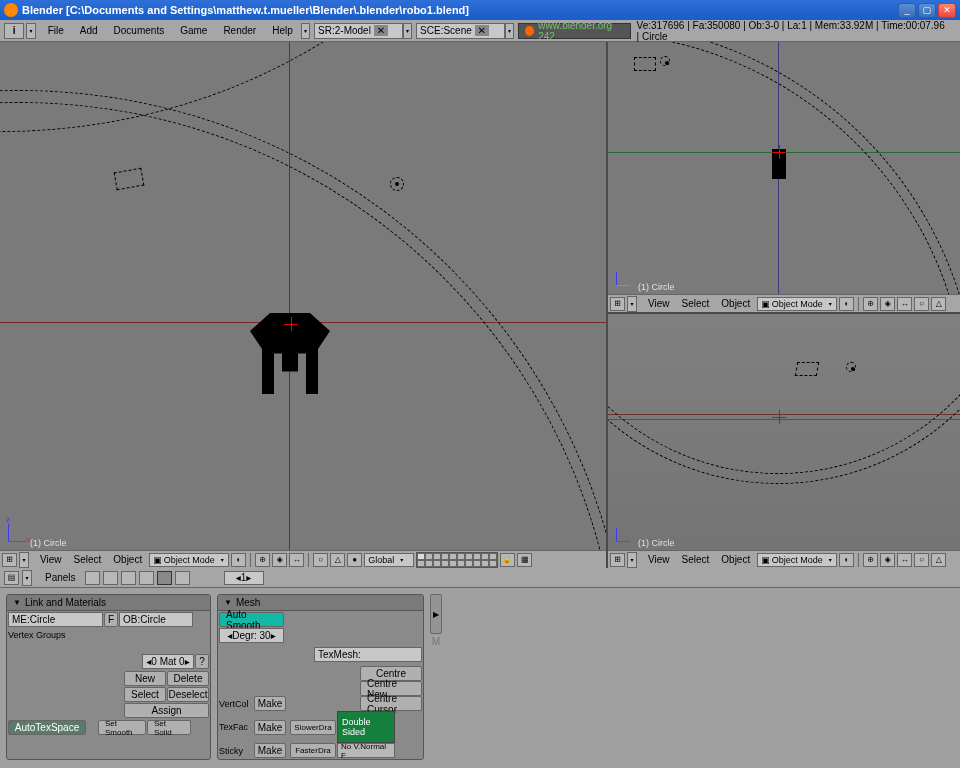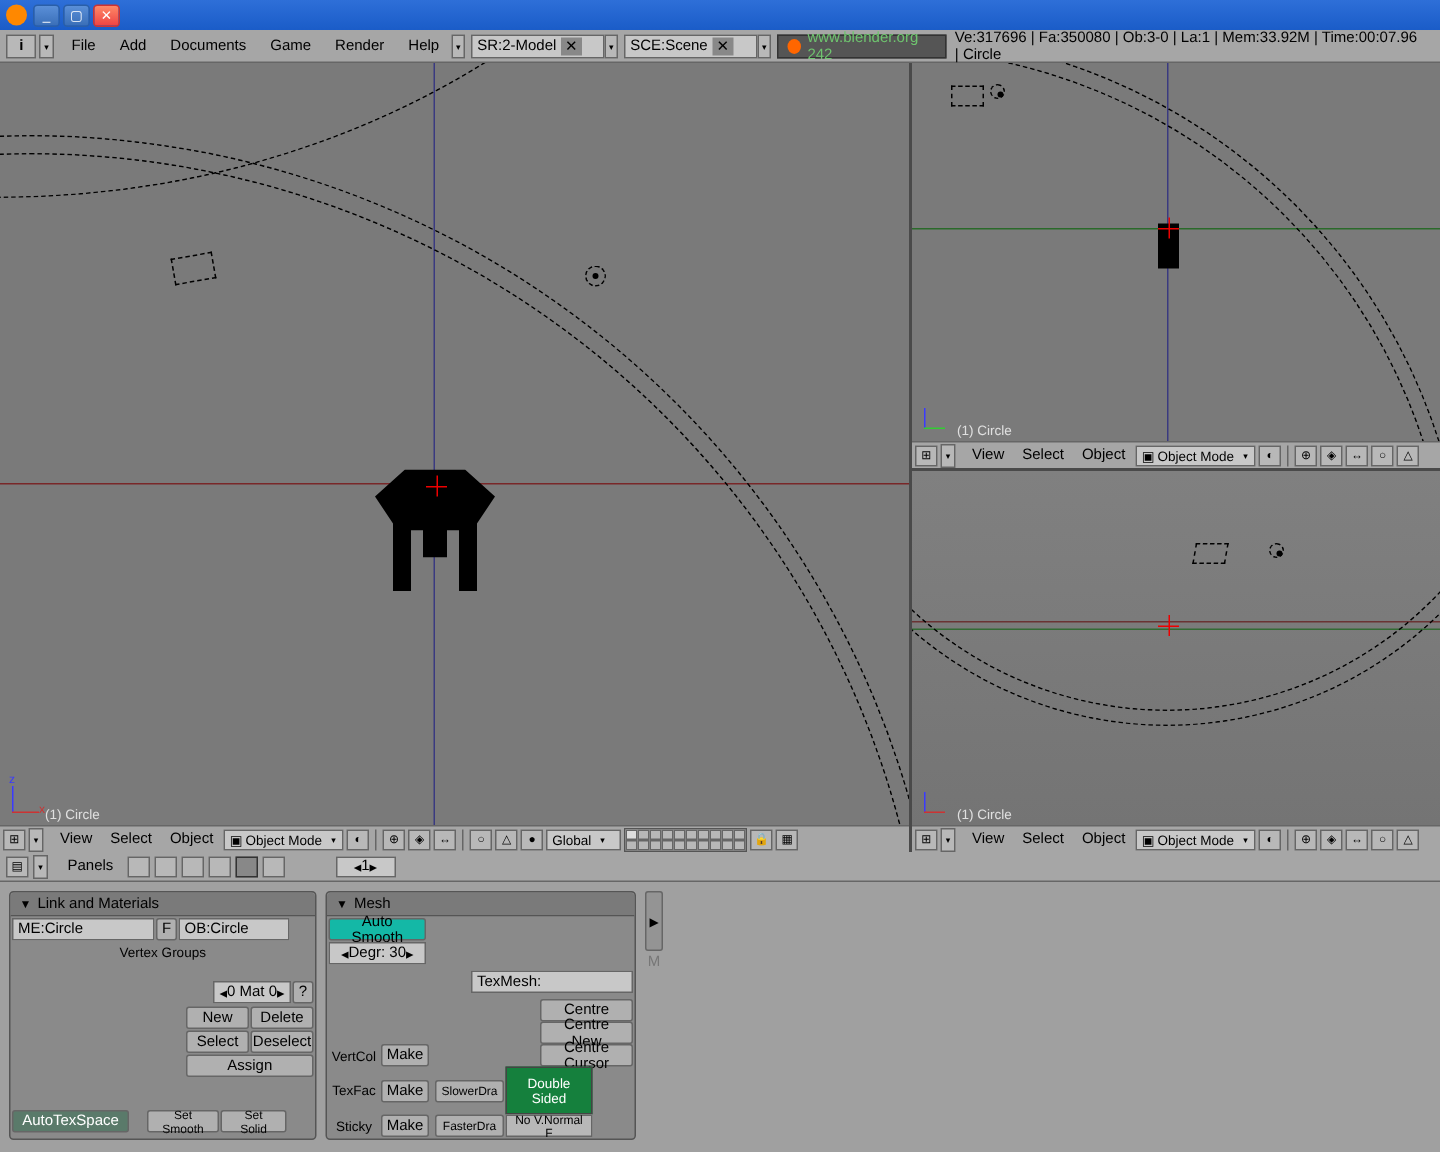--- a/index.html
+++ b/index.html
@@ -62,34 +62,35 @@
 .panels-header { height: 20px; background: #a6a6a6; display: flex; align-items: center; padding: 0 4px; gap: 3px; border-bottom: 1px solid #666; }
 .panels-label { padding: 0 6px; }
 .context-btn { width: 15px; height: 14px; background: #b8b8b8; border: 1px solid #666; cursor: pointer; }
 .context-btn.active { background: #888; border-color: #333; }
 .num-spinner { width: 40px; height: 14px; background: #c8c8c8; border: 1px solid #666; display: flex; align-items: center; justify-content: center; }
 
 .panels-body { display: flex; padding: 6px; gap: 6px; }
 .panel { background: #8a8a8a; border: 1px solid #555; border-radius: 3px; }
 .panel-hdr { background: #7a7a7a; height: 16px; display: flex; align-items: center; padding: 0 6px; border-bottom: 1px solid #555; border-radius: 3px 3px 0 0; }
 .panel-hdr .arrow { margin-right: 4px; font-size: 8px; }
-.panel-content { padding: 1px; text-align: center; }
+.panel-content { padding: 1px; }
 .p-input { background: #c8c8c8; border: 1px solid #666; height: 15px; padding: 0 3px; display: inline-flex; align-items: center; }
 .p-btn { background: #b0b0b0; border: 1px solid #666; border-radius: 2px; height: 15px; padding: 0 6px; display: inline-flex; align-items: center; justify-content: center; cursor: pointer; }
 .p-btn.green { background: #5a7a6a; color: #fff; }
 .p-btn.dark { background: #14b8a6; }
 .p-toggle { background: #15803d; border: 1px solid #444; height: 32px; padding: 0 4px; display: inline-flex; align-items: center; color: #fff; font-size: 9px; }
 .label-txt { font-size: 9px; }
 .collapse-btn { width: 12px; height: 40px; background: #949494; border: 1px solid #666; display: flex; align-items: center; justify-content: center; font-size: 8px; cursor: pointer; border-radius: 2px; }
 </style>
 </head>
 <body>
 
 <div class="titlebar">
   <div class="titlebar-icon"></div>
+  <div class="titlebar-text">Blender [C:\Documents and Settings\matthew.t.mueller\Blender\.blender\robo1.blend]</div>
   <div class="win-btns">
     <div class="win-btn">_</div>
     <div class="win-btn">▢</div>
     <div class="win-btn close">✕</div>
   </div>
 </div>
 
 <div class="menubar">
   <div class="info-btn">i</div>
   <div class="dropdown-tiny">▾</div>
@@ -304,21 +305,21 @@
           <div class="p-btn" style="width:14px">?</div>
         </div>
         <div style="display:flex; justify-content:flex-end; gap:1px; margin-bottom:1px">
           <div class="p-btn" style="width:42px">New</div>
           <div class="p-btn" style="width:42px">Delete</div>
         </div>
         <div style="display:flex; justify-content:flex-end; gap:1px; margin-bottom:1px">
           <div class="p-btn" style="width:42px">Select</div>
           <div class="p-btn" style="width:42px">Deselect</div>
         </div>
-        <div style="display:flex; justify-content:flex-end; margin-bottom:22px">
+        <div style="display:flex; justify-content:flex-end; margin-bottom:2px">
           <div class="p-btn" style="width:85px">Assign</div>
         </div>
         <div style="display:flex; gap:1px">
           <div class="p-btn green" style="width:78px">AutoTexSpace</div>
           <div style="width:10px"></div>
           <div class="p-btn" style="width:48px; font-size:8px">Set Smooth</div>
           <div class="p-btn" style="width:44px; font-size:8px">Set Solid</div>
         </div>
       </div>
     </div>

